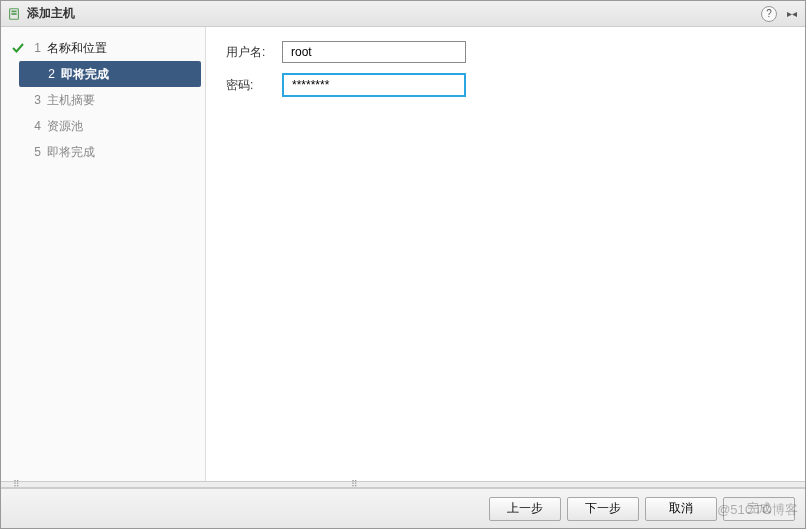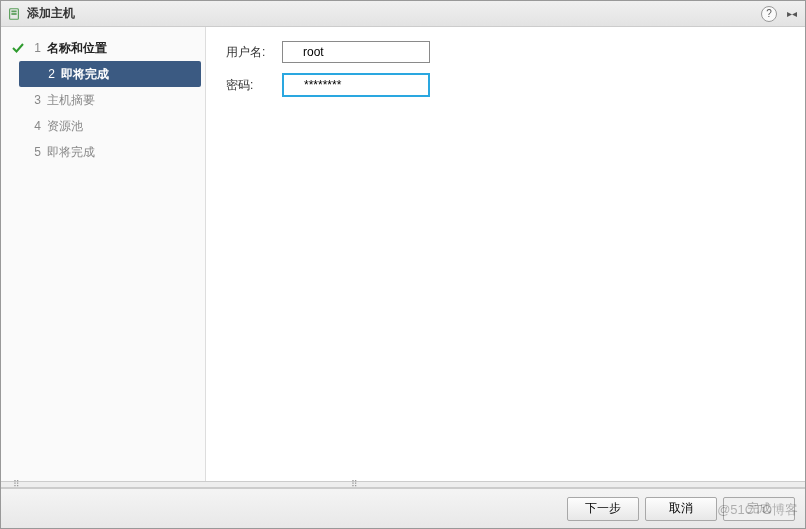--- a/index.html
+++ b/index.html
@@ -54,21 +54,21 @@
     .step {
       display: flex;
       align-items: center;
       height: 26px;
       padding-left: 10px;
       gap: 6px;
       color: #888;
     }
     .step .check { width: 14px; display: inline-flex; justify-content: center; }
     .step.done .check svg { width: 12px; height: 12px; }
-    .step.done .step-label { color: #222; font-weight: bold; }
+    .step.done .step-label { color: #222; font-weight: normal; }
     .step.active {
       background: #3b5a82;
       color: #fff;
       margin-left: 18px;
       padding-left: 6px;
       border-radius: 2px;
       margin-right: 4px;
     }
     .step.active .step-label { color: #fff; font-weight: bold; }
     .step .step-num { width: 10px; text-align: right; }
@@ -80,24 +80,24 @@
       color: #222;
     }
     .instruction { margin-bottom: 14px; line-height: 1.5; }
     .form-row {
       display: flex;
       align-items: center;
       margin-bottom: 10px;
     }
     .form-label { width: 56px; color: #333; }
     .text-input {
-      width: 148px;
+      width: 184px;
       height: 22px;
       border: 1px solid #8a8a8a;
-      padding: 2px 20px;
+      padding: 2px 8px;
       font-size: 12px;
       background: #fff;
     }
     .text-input.focused {
       border: 2px solid #2aa7e0;
       outline: none;
       height: 24px;
     }
     .splitter {
       height: 7px;
@@ -223,19 +223,20 @@
       <div class="form-row">
         <span class="form-label">密码:</span>
         <input type="text" class="text-input focused" value="********" style="">
       </div>
     </div>
   </div>
 
   <div class="splitter"></div>
 
   <div class="footer">
+    <button class="btn">上一步</button>
     <button class="btn">下一步</button>
     <button class="btn">取消</button>
     <button class="btn" disabled="">完成</button>
   </div>
 
   <div class="watermark">@51CTO博客</div>
 </div>
 
 </body></html>

